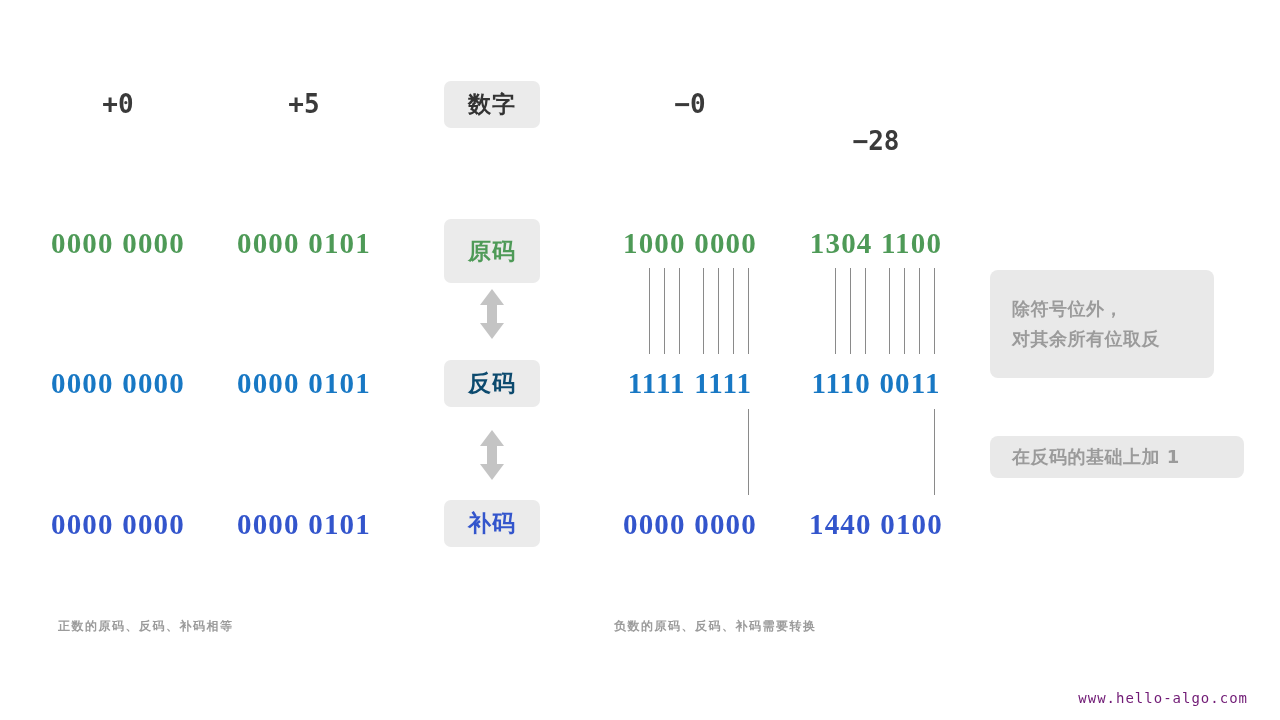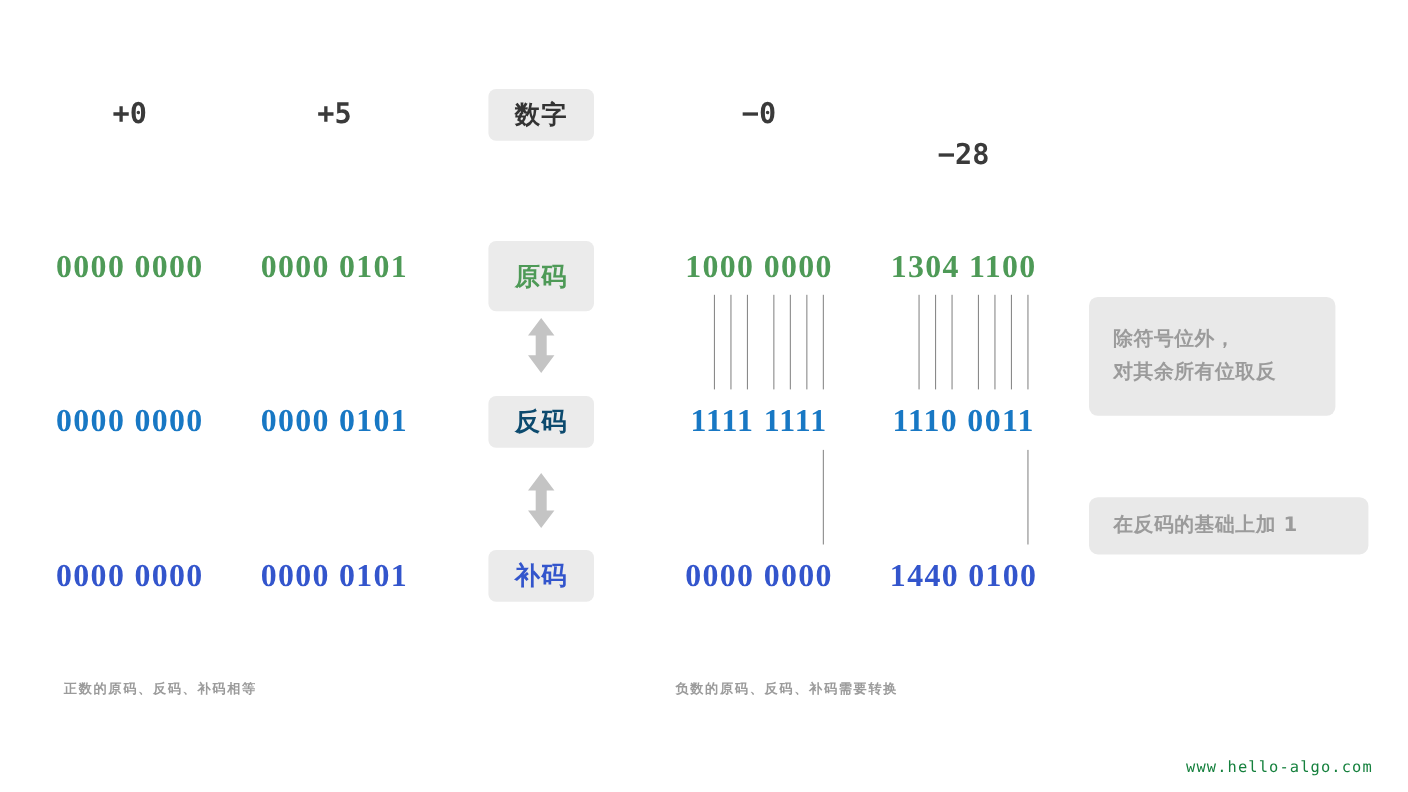--- a/index.html
+++ b/index.html
@@ -92,21 +92,21 @@
     font-weight: 700;
     letter-spacing: 1.5px;
     white-space: pre;
   }
 
   
   .watermark {
     position: absolute;
     right: 32px;
     bottom: 14px;
-    color: #15803d;
+    color: #701a75;
     font-family: "DejaVu Sans Mono", "Liberation Mono", monospace;
     font-size: 14px;
     letter-spacing: 1px;
   }
 
   
   .tick {
     position: absolute;
     width: 1px;
     background: #8a8a8a;
@@ -192,21 +192,21 @@
 
   <div class="dbl-arrow" style="left:477px; top:429px;">
     <svg width="30" height="52" viewBox="0 0 30 52" xmlns="http://www.w3.org/2000/svg">
       <path d="M15 1 L27 17 L20 17 L20 35 L27 35 L15 51 L3 35 L10 35 L10 17 L3 17 Z" fill="#c4c4c4"></path>
     </svg>
   </div>
 
   <div class="note" style="left:990px; top:270px; width:224px; height:108px;">除符号位外，
 对其余所有位取反</div>
 
-  <div class="note" style="left:990px; top:452px; width:254px; height:52px; line-height:22px;">在反码的基础上加  1</div>
+  <div class="note" style="left:990px; top:436px; width:254px; height:42px; line-height:22px;">在反码的基础上加  1</div>
 
   <div class="caption" style="left:58px; top:618px;">正数的原码、反码、补码相等</div>
 
   <div class="caption" style="left:614px; top:618px;">负数的原码、反码、补码需要转换</div>
 
   <div class="watermark">www.hello-algo.com</div>
 
 </div>
 
 </body></html>

